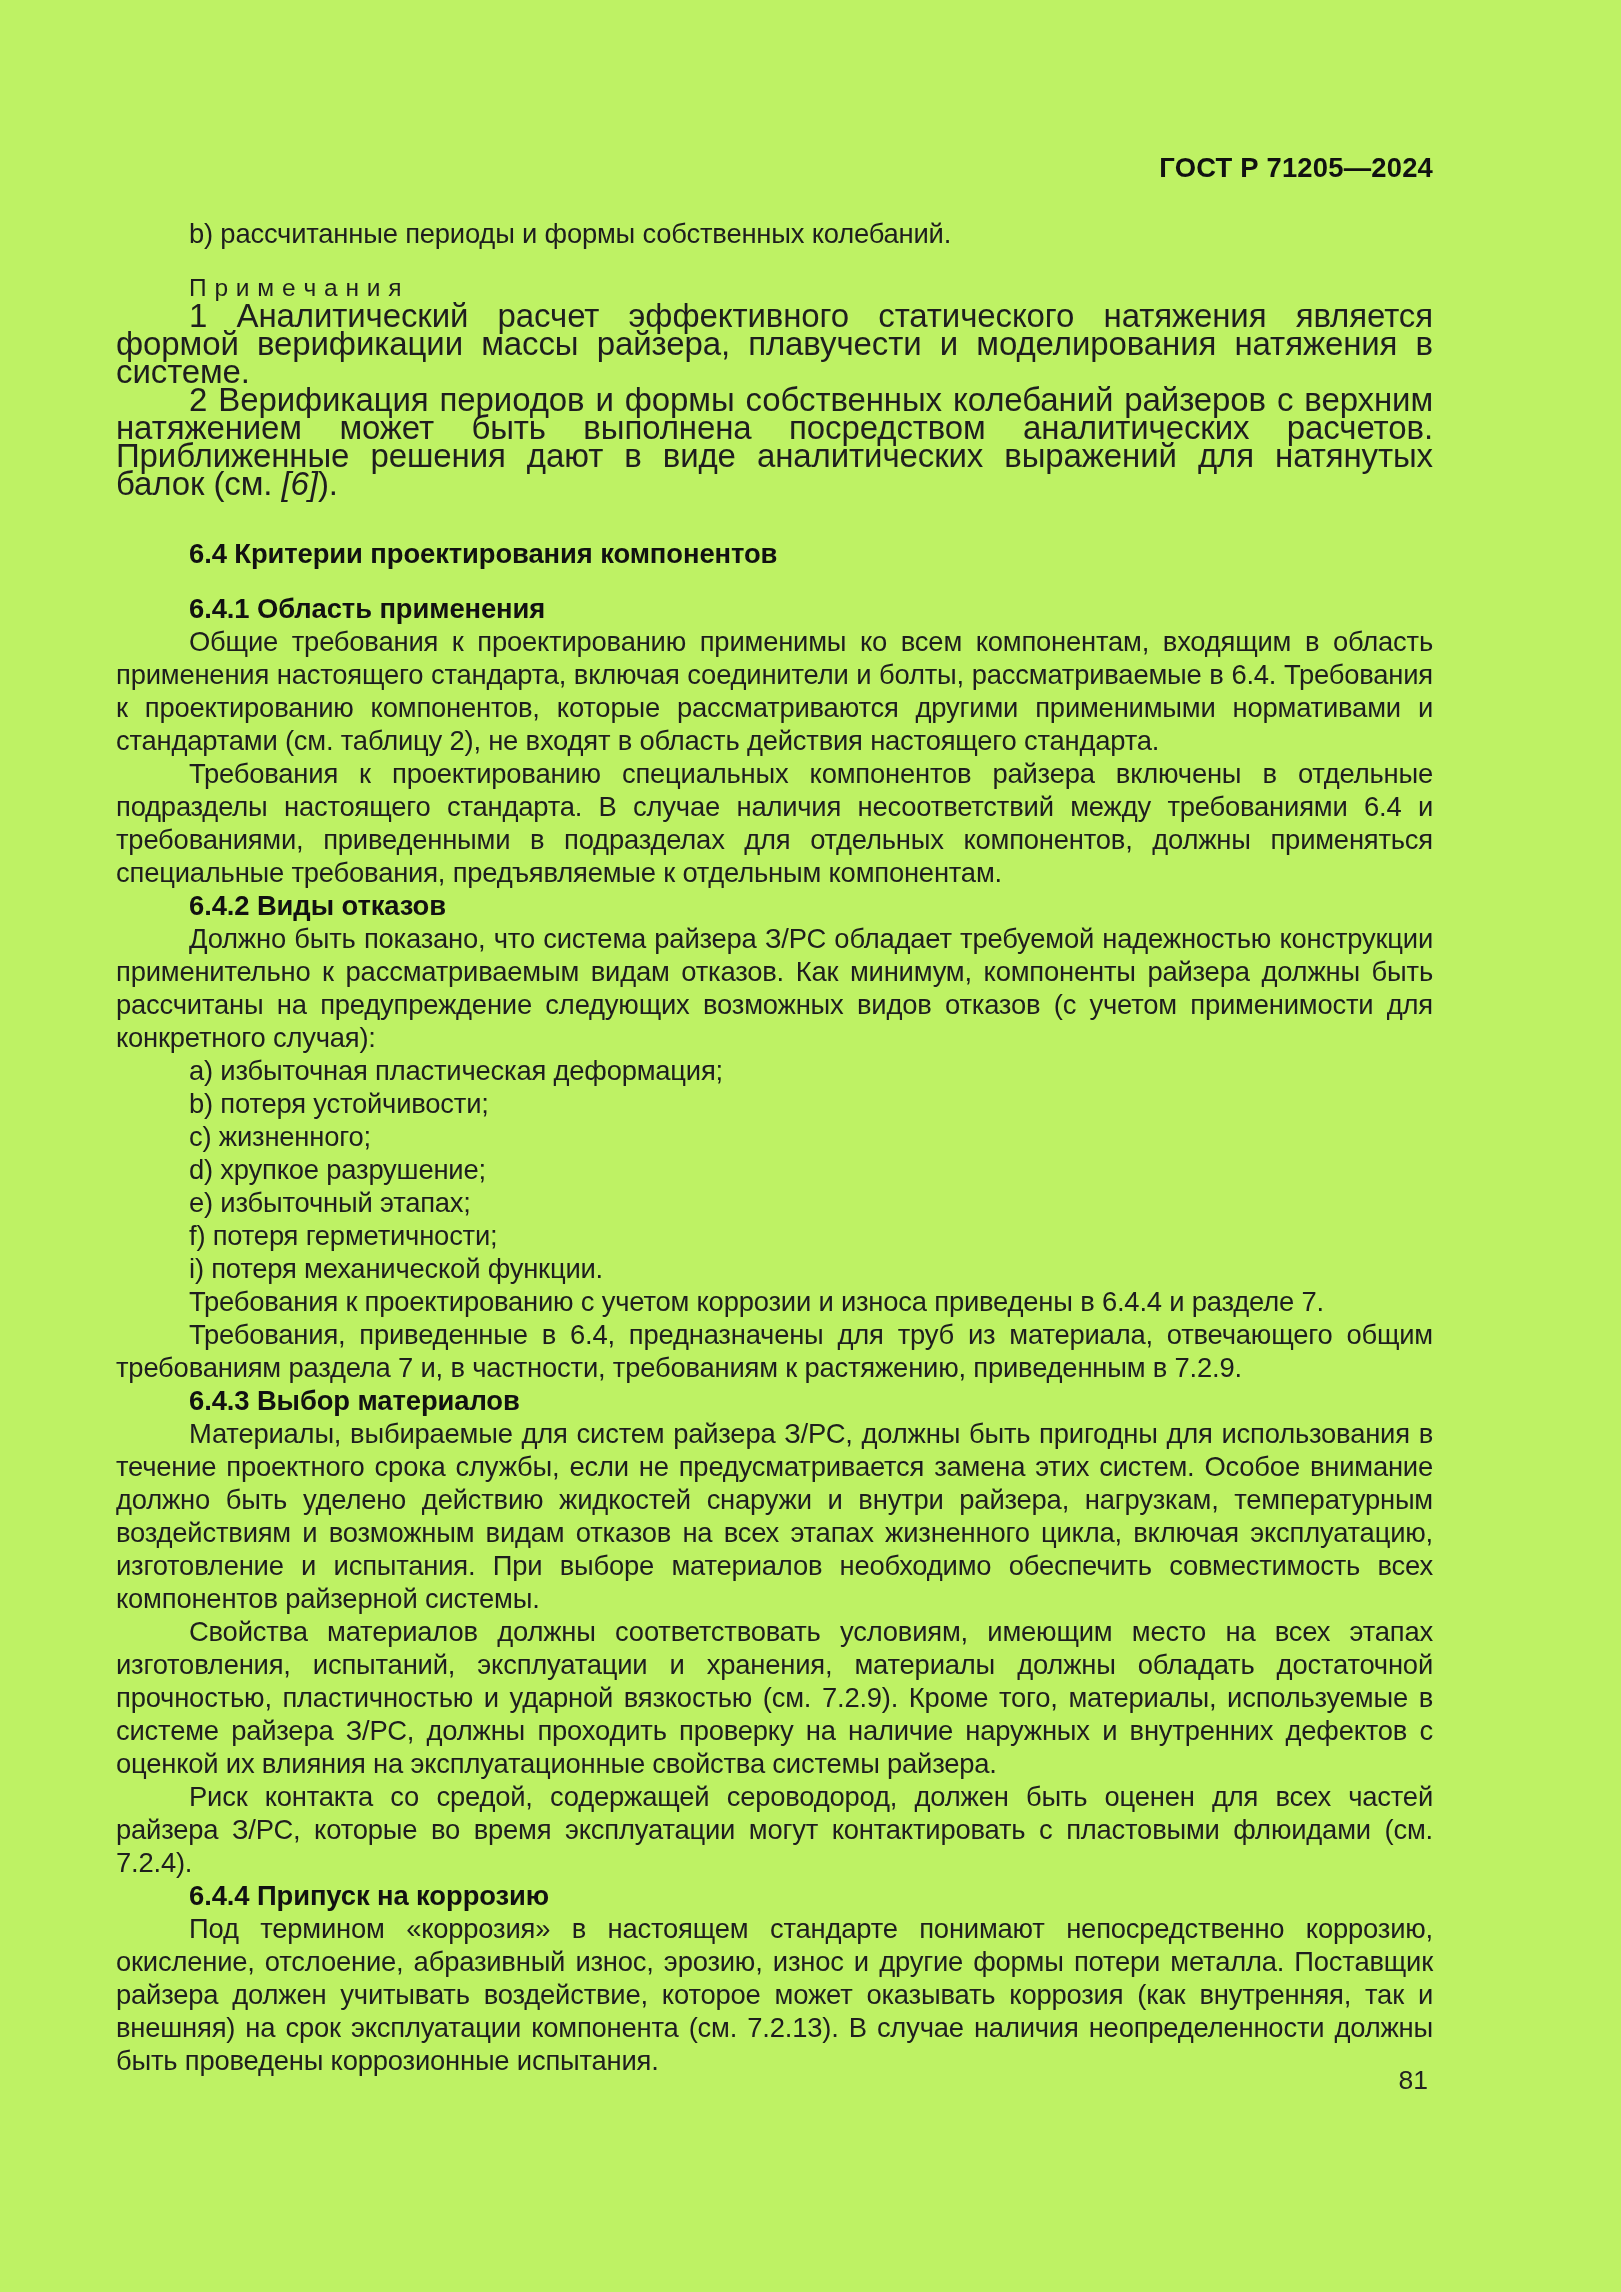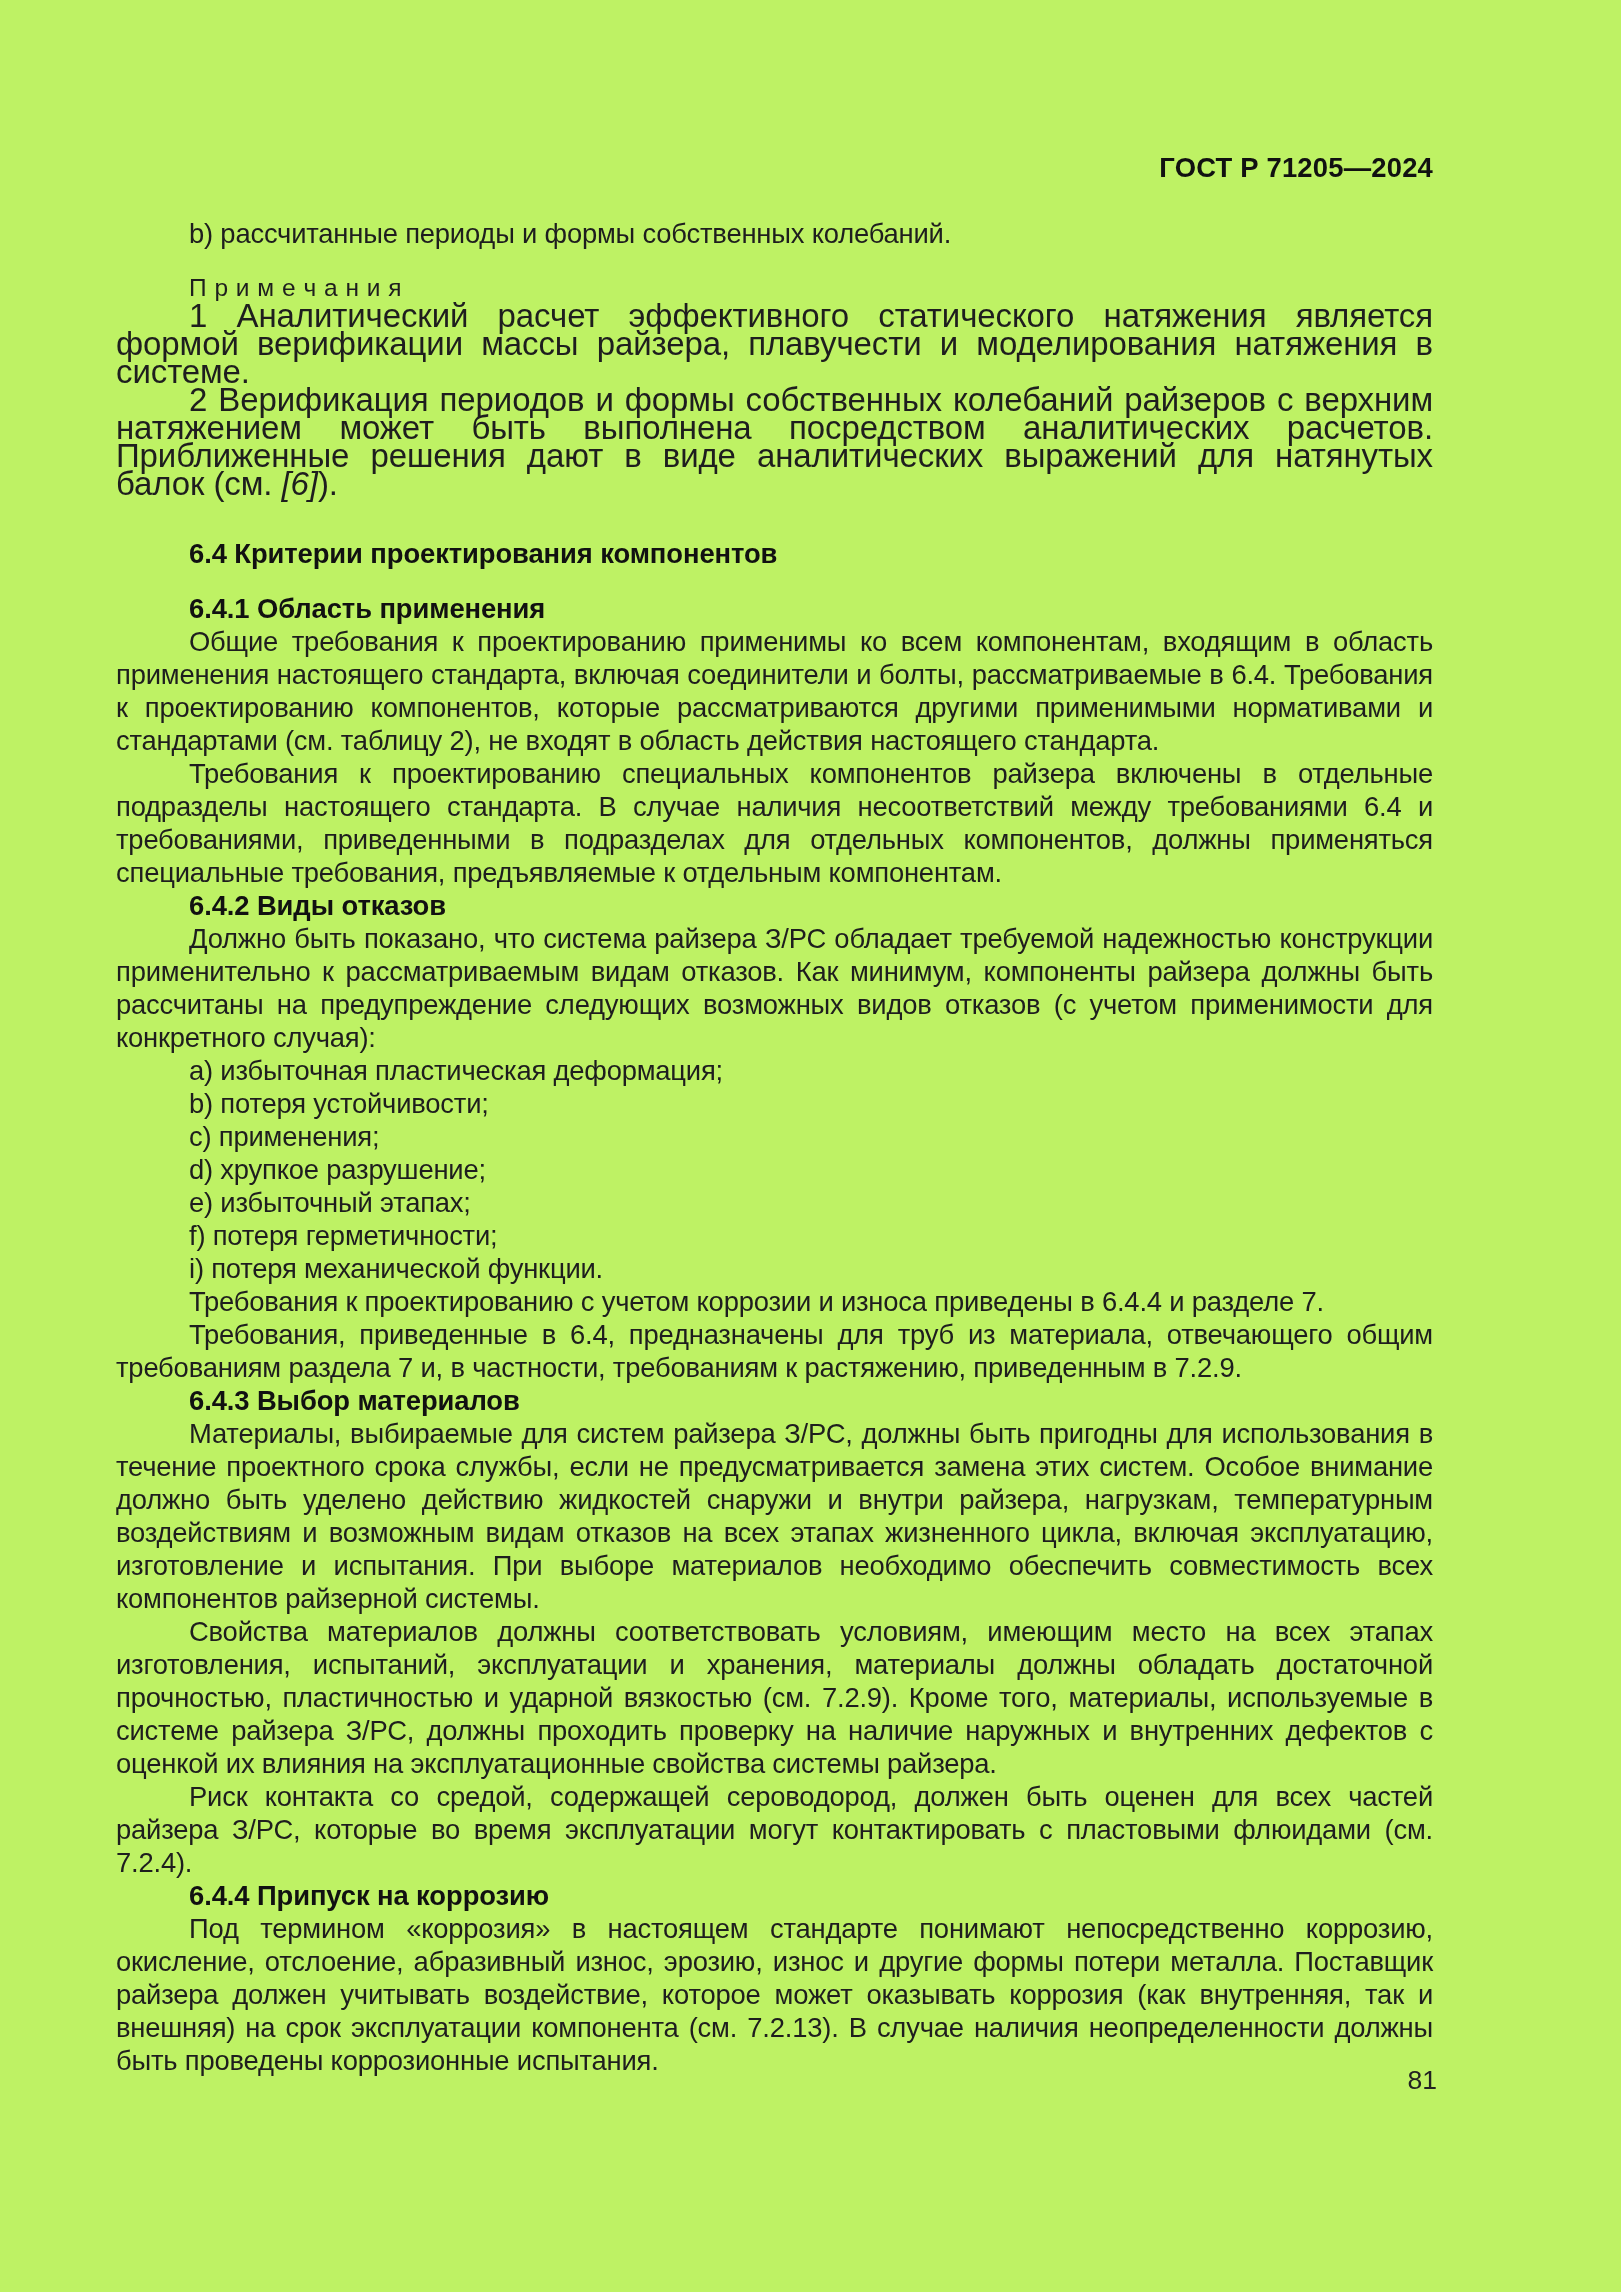--- a/index.html
+++ b/index.html
@@ -54,21 +54,21 @@
       color: #111111;
       text-align: left;
       letter-spacing: -0.1px;
     }
     .main-h { margin-top: 39px; }
     .sub-h  { margin-top: 21.6px; }
     .ref { font-style: italic; }
     .page-number {
       position: absolute;
       top: 2066px;
-      right: 184px;
+      right: 193px;
       font-size: 26.5px;
       line-height: 29px;
       color: #222222;
     }
   </style>
 </head>
 <body>
 
 <div class="page">
 
@@ -85,21 +85,21 @@
   <p class="h main-h indent">6.4 Критерии проектирования компонентов</p>
 
   <p class="h sub-h indent">6.4.1 Область применения</p>
   <p class="body indent">Общие требования к проектированию применимы ко всем компонентам, входящим в область применения настоящего стандарта, включая соединители и болты, рассматриваемые в 6.4. Требования к проектированию компонентов, которые рассматриваются другими применимыми нормативами и стандартами (см. таблицу 2), не входят в область действия настоящего стандарта.</p>
   <p class="body indent">Требования к проектированию специальных компонентов райзера включены в отдельные подразделы настоящего стандарта. В случае наличия несоответствий между требованиями 6.4 и требованиями, приведенными в подразделах для отдельных компонентов, должны применяться специальные требования, предъявляемые к отдельным компонентам.</p>
 
   <p class="h indent">6.4.2 Виды отказов</p>
   <p class="body indent">Должно быть показано, что система райзера З/РС обладает требуемой надежностью конструкции применительно к рассматриваемым видам отказов. Как минимум, компоненты райзера должны быть рассчитаны на предупреждение следующих возможных видов отказов (с учетом применимости для конкретного случая):</p>
   <p class="body indent">a) избыточная пластическая деформация;</p>
   <p class="body indent">b) потеря устойчивости;</p>
-  <p class="body indent">c) применения;</p>
+  <p class="body indent">c) жизненного;</p>
   <p class="body indent">d) хрупкое разрушение;</p>
   <p class="body indent">e) избыточный этапах;</p>
   <p class="body indent">f) потеря герметичности;</p>
   <p class="body indent">i) потеря механической функции.</p>
   <p class="body indent">Требования к проектированию с учетом коррозии и износа приведены в 6.4.4 и разделе 7.</p>
   <p class="body indent">Требования, приведенные в 6.4, предназначены для труб из материала, отвечающего общим требованиям раздела 7 и, в частности, требованиям к растяжению, приведенным в 7.2.9.</p>
 
   <p class="h indent">6.4.3 Выбор материалов</p>
   <p class="body indent">Материалы, выбираемые для систем райзера З/РС, должны быть пригодны для использования в течение проектного срока службы, если не предусматривается замена этих систем. Особое внимание должно быть уделено действию жидкостей снаружи и внутри райзера, нагрузкам, температурным воздействиям и возможным видам отказов на всех этапах жизненного цикла, включая эксплуатацию, изготовление и испытания. При выборе материалов необходимо обеспечить совместимость всех компонентов райзерной системы.</p>
   <p class="body indent">Свойства материалов должны соответствовать условиям, имеющим место на всех этапах изготовления, испытаний, эксплуатации и хранения, материалы должны обладать достаточной прочностью, пластичностью и ударной вязкостью (см. 7.2.9). Кроме того, материалы, используемые в системе райзера З/РС, должны проходить проверку на наличие наружных и внутренних дефектов с оценкой их влияния на эксплуатационные свойства системы райзера.</p>

